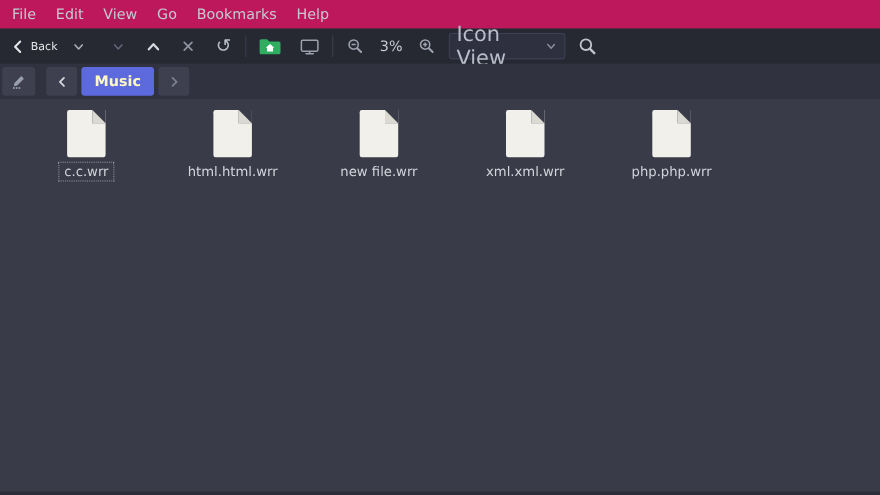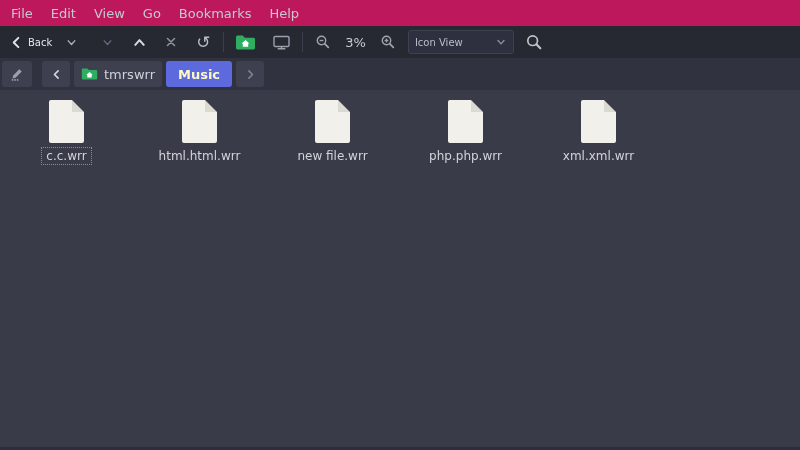--- a/index.html
+++ b/index.html
@@ -32,21 +32,21 @@
   }
   .tbtn.disabled { color:#6d7180; }
   .tbtn .lbl { margin:0 4px; font-size:10px; }
   .tchev { display:flex; align-items:center; justify-content:center; width:20px; height:26px; color:#a9adb9; }
   .tchev.disabled { color:#63667a; }
   .tsep { width:1px; height:20px; background:#3b3e4c; margin:0 6px; flex:none; }
   .zoom-label { color:#c9ccd4; font-size:13px; margin:0 8px; }
   .view-select {
     display:flex; align-items:center; justify-content:space-between;
     width:106px; height:24px; background:#2e3040; border:1px solid #3e4152;
-    border-radius:3px; padding:0 6px; margin:0 6px; color:#b9bdc9; font-size:10px;
+    border-radius:3px; padding:0 6px; margin:0 6px; color:#b9bdc9; font-size:19px;
   }
   .view-select .chev { color:#8b8f9c; }
   svg { display:block; }
 
   
   .pathbar {
     height:32px; background:#31323f; display:flex; align-items:center;
     padding:0 0; flex:none;
   }
   .pbtn {
@@ -59,21 +59,21 @@
   .crumb-icon { margin-right:6px; }
   .pbtn.active {
     background:#5c6ade; color:#fef9c3; font-weight:bold; padding:0 12px;
   }
   .pchev { color:#9aa0ae; }
   .pchev.dim { color:#7c8090; }
 
   
   .content {
     flex:1; background:#3a3b49; display:flex; align-items:flex-start;
-    padding-top:10px; overflow:hidden;
+    padding-top:10px; overflow:hidden;padding-left:12px;
   }
   .file {
     width:133px; display:flex; flex-direction:column; align-items:center;
     margin-top:0;
   }
   .paper {
     position:relative; width:35px; height:43px; background:#f1f0ea;
     border-radius:2px 0 2px 2px;
   }
   .paper::before {
@@ -225,29 +225,20 @@
     </div>
 
     <div class="pbtn square">
       <span class="pchev">
         <svg width="13" height="13" viewBox="0 0 16 16">
             <path d="M10 3.5 L5.5 8 L10 12.5" fill="none" stroke="#d6d8de" stroke-width="2" stroke-linecap="round" stroke-linejoin="round"></path>
           </svg>
       </span>
     </div>
 
-    <div class="pbtn">
-      <span class="crumb-icon">
-        <svg width="17" height="14" viewBox="0 0 21 17">
-          <path d="M1 3.2 C1 2.3 1.7 1.6 2.6 1.6 h5.2 l2 2.1 h8.6 c.9 0 1.6 .7 1.6 1.6 v8.5 c0 .9 -.7 1.6 -1.6 1.6 H2.6 c-.9 0 -1.6 -.7 -1.6 -1.6 z" fill="#2fae62"></path>
-          <path d="M10.5 6 L14.4 9.4 H13.2 V12.8 H7.8 V9.4 H6.6 Z" fill="#ffffff"></path>
-        </svg>
-      </span>
-      <span>tmrswrr</span>
-    </div>
 
     <div class="pbtn active">
       <span>Music</span>
     </div>
 
     <div class="pbtn square">
       <span class="pchev dim">
         <svg width="13" height="13" viewBox="0 0 16 16">
             <path d="M6 3.5 L10.5 8 L6 12.5" fill="none" stroke="#7c8090" stroke-width="2" stroke-linecap="round" stroke-linejoin="round"></path>
           </svg>
@@ -268,23 +259,23 @@
       <div class="fname">html.html.wrr</div>
     </div>
 
     <div class="file">
       <div class="paper"></div>
       <div class="fname">new file.wrr</div>
     </div>
 
     <div class="file">
       <div class="paper"></div>
+      <div class="fname">xml.xml.wrr</div>
+    </div>
+
+    <div class="file">
+      <div class="paper"></div>
       <div class="fname">php.php.wrr</div>
-    </div>
-
-    <div class="file">
-      <div class="paper"></div>
-      <div class="fname">xml.xml.wrr</div>
     </div>
   </div>
 
   <div class="bottom-edge"></div>
 </div>
 
 </body></html>

